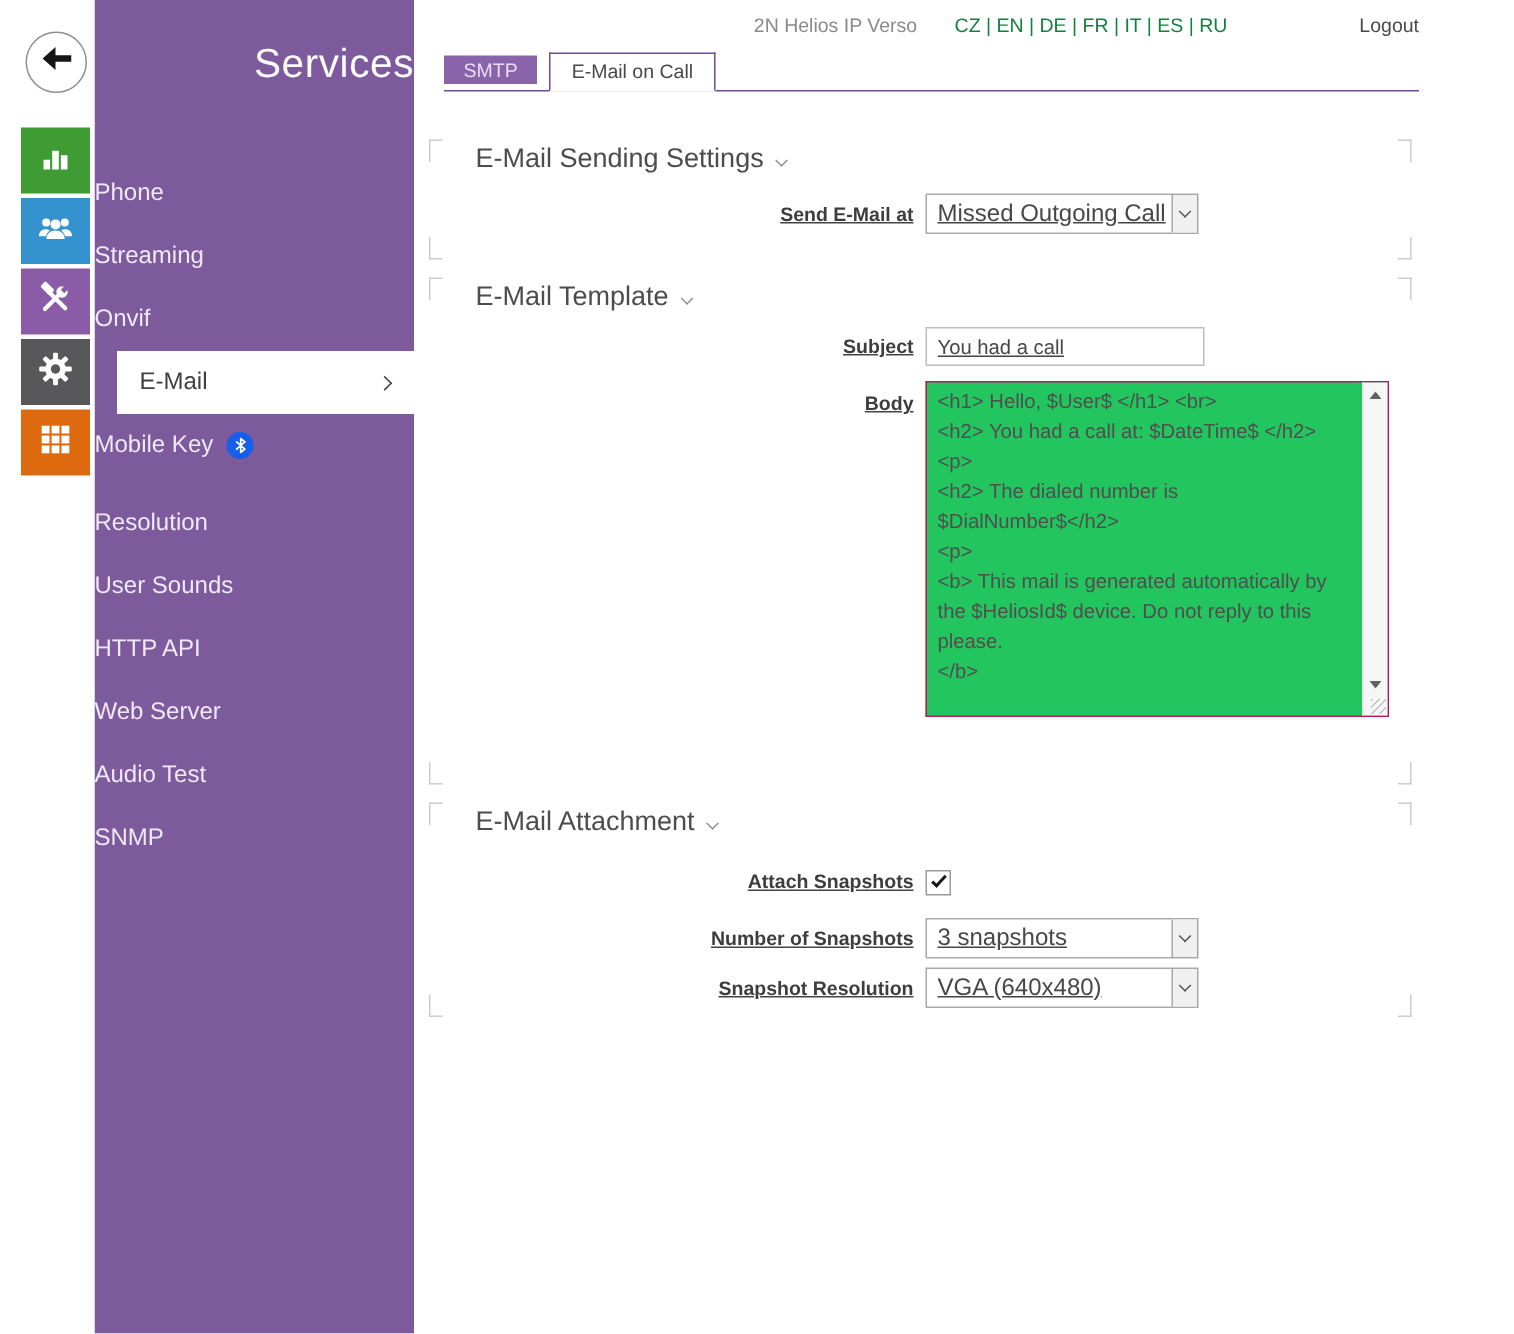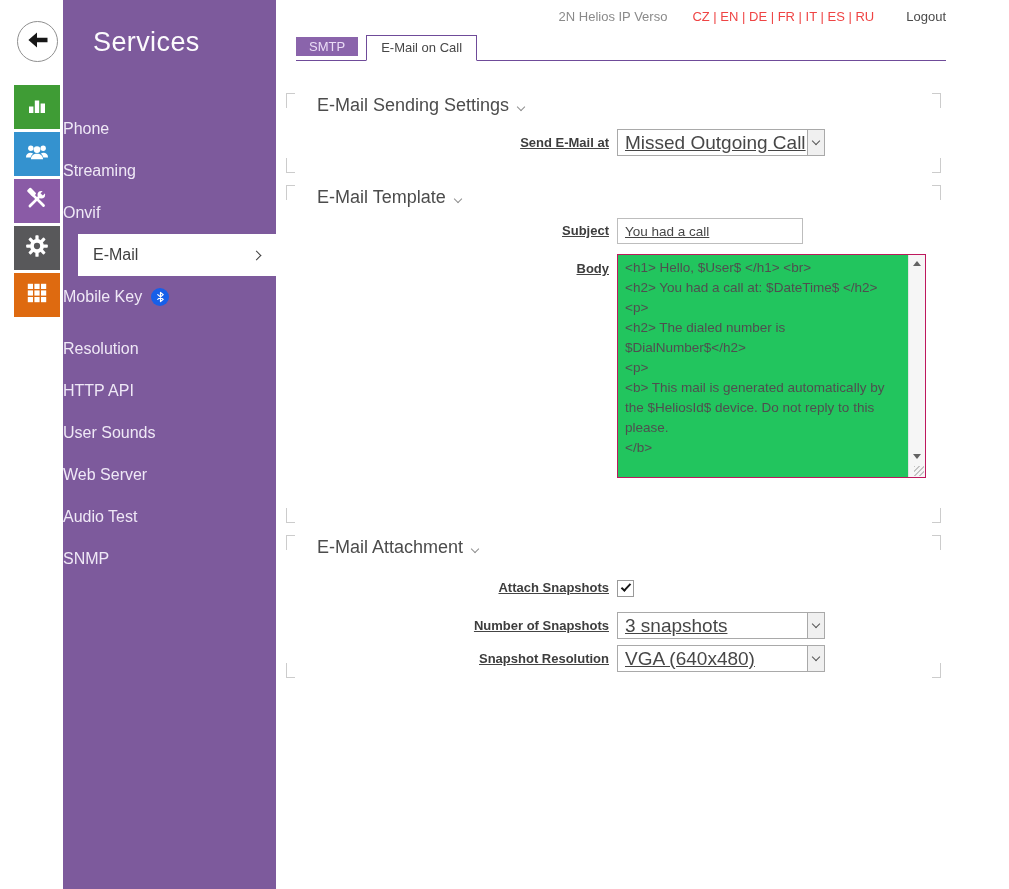--- a/index.html
+++ b/index.html
@@ -24,21 +24,21 @@
     width:46px; height:44px; margin-bottom:3px;
     display:flex; align-items:center; justify-content:center; cursor:pointer;
   }
   .ri-green  { background:#3f9c35; }
   .ri-blue   { background:#3492cf; }
   .ri-purple { background:#8a5ba6; }
   .ri-gray   { background:#58585a; }
   .ri-orange { background:#de6a10; }
 
   
-  .sidebar { position:absolute; left:63px; top:0; width:213px; height:889px; background:#7d5a9c; z-index:4; }
+  .sidebar { position:absolute; left:63px; top:0; width:213px; height:889px; background:#7d5a9c; z-index:4;text-align:right; }
   .sidebar-title {
     padding:26px 0 0 30px; font-size:27px; font-weight:300;
     color:#fcfbfd; letter-spacing:.4px; line-height:32px;
   }
   .menu { margin-top:50px; }
   .menu-item {
     height:42px; line-height:42px; 
     font-size:16px; font-weight:300; color:#efe8f6; cursor:pointer;
     position:relative; display:flex; align-items:center;
   }
@@ -56,21 +56,21 @@
     background:#175fe8; display:inline-flex; align-items:center; justify-content:center; flex:none;
   }
 
   
   .main { position:absolute; left:276px; top:0; width:733px; height:889px; }
   .main-header {
     display:flex; justify-content:flex-end; align-items:center;
     padding:9px 63px 0 0; font-size:13px;
   }
   .device-name { color:#8a8a8a; margin-right:25px; }
-  .langs { color:#ef4444; margin-right:32px; cursor:pointer; }
+  .langs { color:#15803d; margin-right:88px; cursor:pointer; }
   .logout { color:#4a4a4a; cursor:pointer; }
 
   .tabs {
     position:absolute; left:20px; top:36px; width:650px; height:25px;
     border-bottom:1px solid #6f4b99; display:flex; align-items:flex-end;
   }
   .tab-inactive {
     background:#8a64ab; color:#eadcf6; height:19px; line-height:19px;
     padding:0 13px; margin:0 8px 4px 0; font-size:13px; cursor:pointer;
   }
@@ -104,23 +104,23 @@
   .frow { display:flex; align-items:center; margin-top:10px;text-decoration:underline; }
   .frow.first { margin-top:13px; }
   .frow.top-align { align-items:flex-start; }
   .frow-label {
     width:331px; text-align:right; padding-right:8px; flex:none;
     font-size:13px; font-weight:600; color:#3d3d3d; line-height:26px;
   }
   .frow.top-align .frow-label { line-height:16px; padding-top:7px; }
 
   .ctl-select {
-    width:208px; height:27px; border:1px solid #a9a9a9; background:#fff;
+    width:182px; height:27px; border:1px solid #a9a9a9; background:#fff;
     position:relative; display:flex; align-items:center; padding-left:7px;
-    font-size:19px; color:#474747; cursor:pointer;
+    font-size:16px; color:#474747; cursor:pointer;
   }
   .sel-btn {
     position:absolute; right:0; top:0; width:17px; height:100%;
     background:#f0f0f0; border-left:1px solid #a9a9a9;
     display:flex; align-items:center; justify-content:center;
   }
   .sel-chev {
     width:6px; height:6px; margin-top:-3px;
     border-right:1.4px solid #555; border-bottom:1.4px solid #555; transform:rotate(45deg);
   }
@@ -266,24 +266,24 @@
       <span class="bt-badge">
         <svg width="11" height="12" viewBox="0 0 12 12">
             <path d="M3 3.4 L9 8.6 L6 11 L6 1 L9 3.4 L3 8.6" stroke="#fff" stroke-width="1.3" fill="none" stroke-linejoin="round" stroke-linecap="round"></path>
           </svg>
       </span>
     </div>
     <div class="menu-item gap-above">
         <span>Resolution</span>
       </div>
     <div class="menu-item">
+        <span>User Sounds</span>
+      </div>
+    <div class="menu-item">
         <span>HTTP API</span>
-      </div>
-    <div class="menu-item">
-        <span>User Sounds</span>
       </div>
     <div class="menu-item">
         <span>Web Server</span>
       </div>
     <div class="menu-item">
         <span>Audio Test</span>
       </div>
     <div class="menu-item">
         <span>SNMP</span>
       </div>

